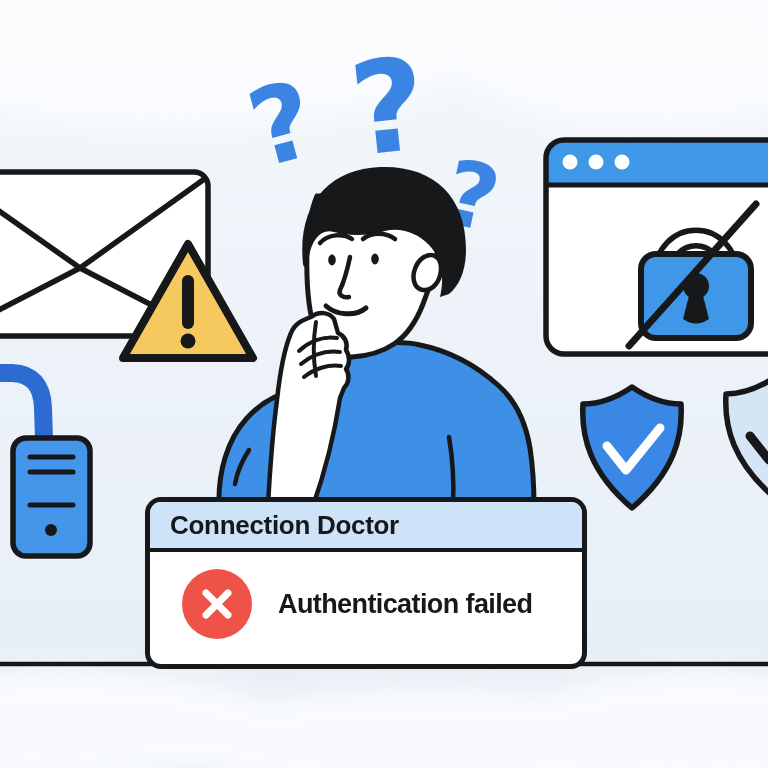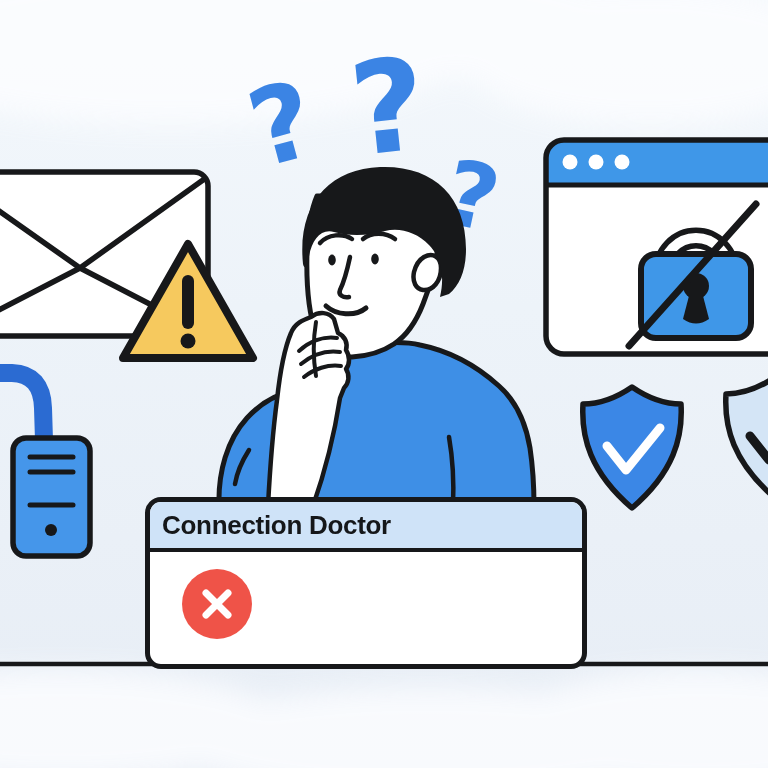--- a/index.html
+++ b/index.html
@@ -4,21 +4,21 @@
 <style>
   html,body{margin:0;padding:0;background:#e9eff7;}
   .stage{position:relative;width:768px;height:768px;overflow:hidden;
          font-family:"Liberation Sans",sans-serif;}
   .scene{position:absolute;left:0;top:0;}
   
   .dialog{position:absolute;left:145px;top:497px;width:442px;height:172px;
           background:#ffffff;border:5px solid #17181a;border-radius:16px;
           overflow:hidden;box-sizing:border-box;}
   .dialog-titlebar{height:50px;background:#cfe3f8;border-bottom:4px solid #17181a;
-          display:flex;align-items:center;padding:0 12px;box-sizing:border-box;}
+          display:flex;align-items:center;padding:0 20px;box-sizing:border-box;}
   .dialog-title{font-weight:700;font-size:26px;color:#15171a;letter-spacing:-0.3px;}
   .dialog-body{height:104px;display:flex;align-items:center;padding-left:32px;gap:26px;}
   .err-circle{width:70px;height:70px;border-radius:50%;background:#ef5348;
           flex:0 0 auto;display:flex;align-items:center;justify-content:center;}
   .dialog-msg{font-weight:700;font-size:27px;color:#16181b;letter-spacing:-0.6px;
           white-space:nowrap;}
 </style>
 </head>
 <body>
 
@@ -153,16 +153,17 @@
   <div class="dialog-titlebar">
     <span class="dialog-title">Connection Doctor</span>
   </div>
   <div class="dialog-body">
     <div class="err-circle">
       <svg width="38" height="38" viewBox="0 0 38 38">
         <line x1="8" y1="8" x2="30" y2="30" stroke="#ffffff" stroke-width="7" stroke-linecap="round"></line>
         <line x1="30" y1="8" x2="8" y2="30" stroke="#ffffff" stroke-width="7" stroke-linecap="round"></line>
       </svg>
     </div>
+    <span class="dialog-msg">Authentication failed</span>
   </div>
 </div>
 
 </div>
 
 </body></html>

